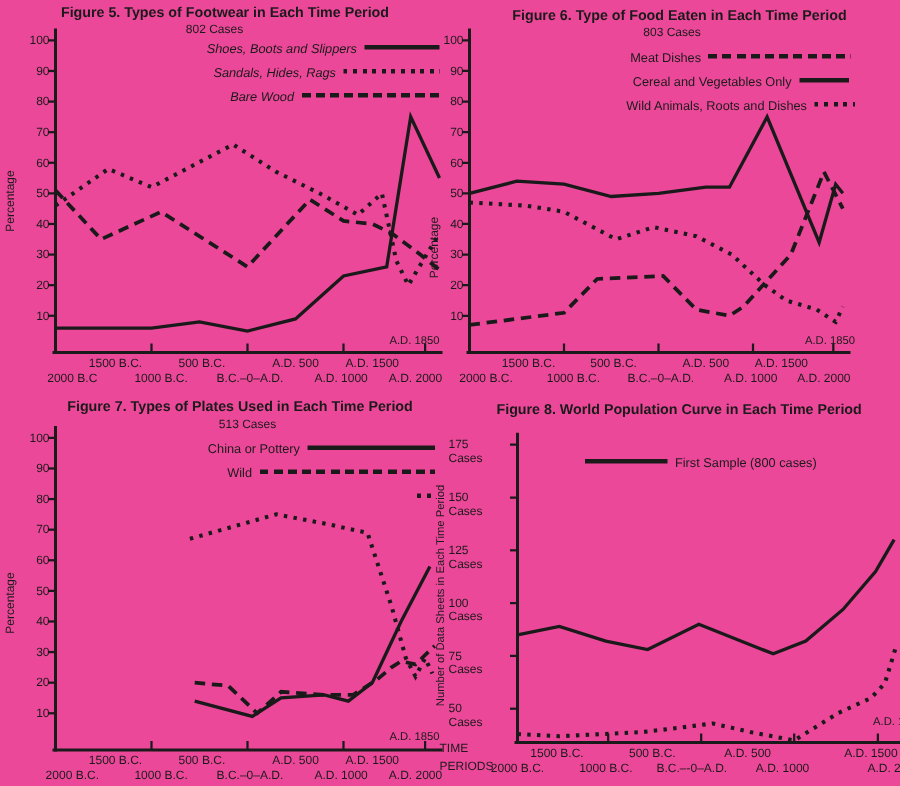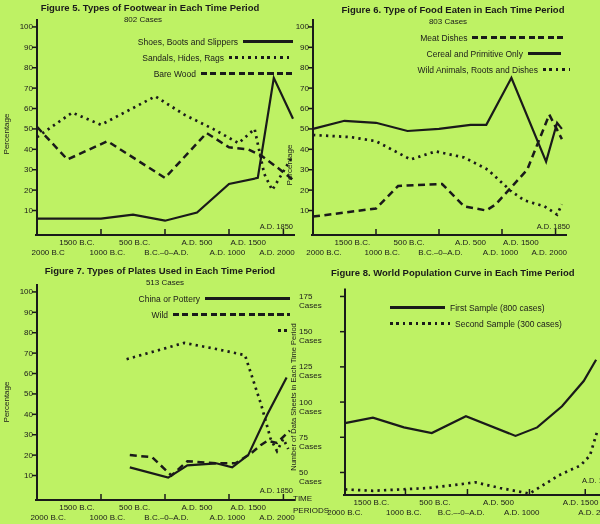--- a/index.html
+++ b/index.html
@@ -1,16 +1,16 @@
 <!DOCTYPE html>
 <html><head>
 <meta charset="utf-8">
 <style>
   html,body{margin:0;padding:0;background:#e8e8e6;}
-  #canvas{position:relative;width:600px;height:524px;background:#bef264;overflow:hidden;
+  #canvas{position:relative;width:600px;height:524px;background:#ec4899;overflow:hidden;
           font-family:"Liberation Sans",sans-serif;color:#1a1a1a;}
   .chart{position:absolute;}
   .chart svg{display:block;overflow:hidden;}
   svg text{fill:#1a1a1a;font-family:"Liberation Sans",sans-serif;}
   .t{font-size:9.5px;font-weight:bold;}
   .sub{font-size:8px;}
   .tick{font-size:8px;}
   .ylab{font-size:8px;}
   .ylab8{font-size:7.5px;}
   .annot{font-size:7.5px;}
@@ -76,21 +76,21 @@
           <text x="48.2" y="254.5" class="tick mid">2000 B.C</text>
           <text x="107.4" y="254.5" class="tick mid">1000 B.C.</text>
           <text x="166.6" y="254.5" class="tick mid">B.C.–0–A.D.</text>
           <text x="227.4" y="254.5" class="tick mid">A.D. 1000</text>
           <text x="277" y="254.5" class="tick mid">A.D. 2000</text>
           <polyline points="37.0,218.7 69.0,218.7 101.0,218.7 133.0,214.6 165.0,220.7 197.0,212.6 229.0,184.0 257.8,177.9 273.8,77.9 293.0,118.7" class="ser solid"></polyline>
           <polyline points="37.0,137.1 72.2,112.6 101.0,124.8 155.4,96.3 184.2,114.6 213.0,128.9 238.6,143.2 254.6,128.9 264.2,173.8 272.2,190.1 293.0,155.4" class="ser dotted"></polyline>
           <polyline points="37.0,126.9 67.4,159.5 107.4,141.2 165.0,177.9 206.6,133.0 229.0,147.3 248.2,149.3 261.0,155.4 280.2,169.7 293.0,179.9" class="ser dashed"></polyline>
         </g>
     </svg>
-    <div class="legend right-side" style="right: 7px; top: 36px;">
+    <div class="legend right-side" style="right: 7px; top: 26px; font-style: italic;">
         <div class="lrow">
           <span class="llab">Shoes, Boots and Slippers</span>
           <span class="ln solid" style="width: 50px;"></span>
         </div>
         <div class="lrow">
           <span class="llab">Sandals, Hides, Rags</span>
           <span class="ln dotted" style="width: 64px;"></span>
         </div>
         <div class="lrow">
           <span class="llab">Bare Wood</span>
@@ -145,21 +145,21 @@
           <polyline points="28.0,128.9 59.5,120.8 91.0,122.8 122.5,131.0 154.0,128.9 185.5,124.8 201.3,124.8 226.4,77.9 261.1,161.6 272.1,122.8 276.9,128.9" class="ser solid"></polyline>
           <polyline points="28.0,135.0 65.8,137.1 91.0,141.2 125.7,159.5 150.8,151.4 179.2,157.5 202.8,169.7 224.9,190.1 239.1,200.3 259.5,206.4 272.1,214.6 276.9,204.4" class="ser dotted"></polyline>
         </g>
     </svg>
     <div class="legend right-side" style="right: 30px; top: 32px; align-items: center;">
         <div class="lrow">
           <span class="llab">Meat Dishes</span>
           <span class="ln dashed" style="width: 95px;"></span>
         </div>
         <div class="lrow">
-          <span class="llab">Cereal and Primitive Only</span>
+          <span class="llab">Cereal and Vegetables Only</span>
           <span class="ln solid" style="width: 33px;"></span>
         </div>
         <div class="lrow">
           <span class="llab">Wild Animals, Roots and Dishes</span>
           <span class="ln dotted" style="width: 27px;"></span>
         </div>
       </div>
   </div>
 
   <div class="chart" id="fig7" style="left:0;top:262px;width:300px;height:262px;">
@@ -267,20 +267,16 @@
           <text x="8" y="251" class="tick">PERIODS</text>
           <polyline points="60.0,161.2 87.9,155.6 118.9,165.4 146.8,171.0 180.9,154.2 230.5,173.9 252.2,165.4 277.0,144.3 298.7,119.0 311.1,97.8" class="ser solid"></polyline>
           <polyline points="60.0,227.4 87.9,228.8 115.8,227.4 143.7,226.0 168.5,223.1 190.2,220.3 215.0,226.0 244.5,231.6 273.9,213.3 295.6,203.4 304.9,193.6 312.6,168.2" class="ser dotted"></polyline>
         </g>
     </svg>
     <div class="legend" style="left: 105px; top: 40px;">
         <div class="lrow">
           <span class="ln solid" style="width: 55px;"></span>
           <span class="llab">First Sample (800 cases)</span>
         </div>
-        <div class="lrow">
-          <span class="ln dotted" style="width: 60px;"></span>
-          <span class="llab">Second Sample (300 cases)</span>
-        </div>
       </div>
   </div>
 
 </div>
 
 </body></html>

